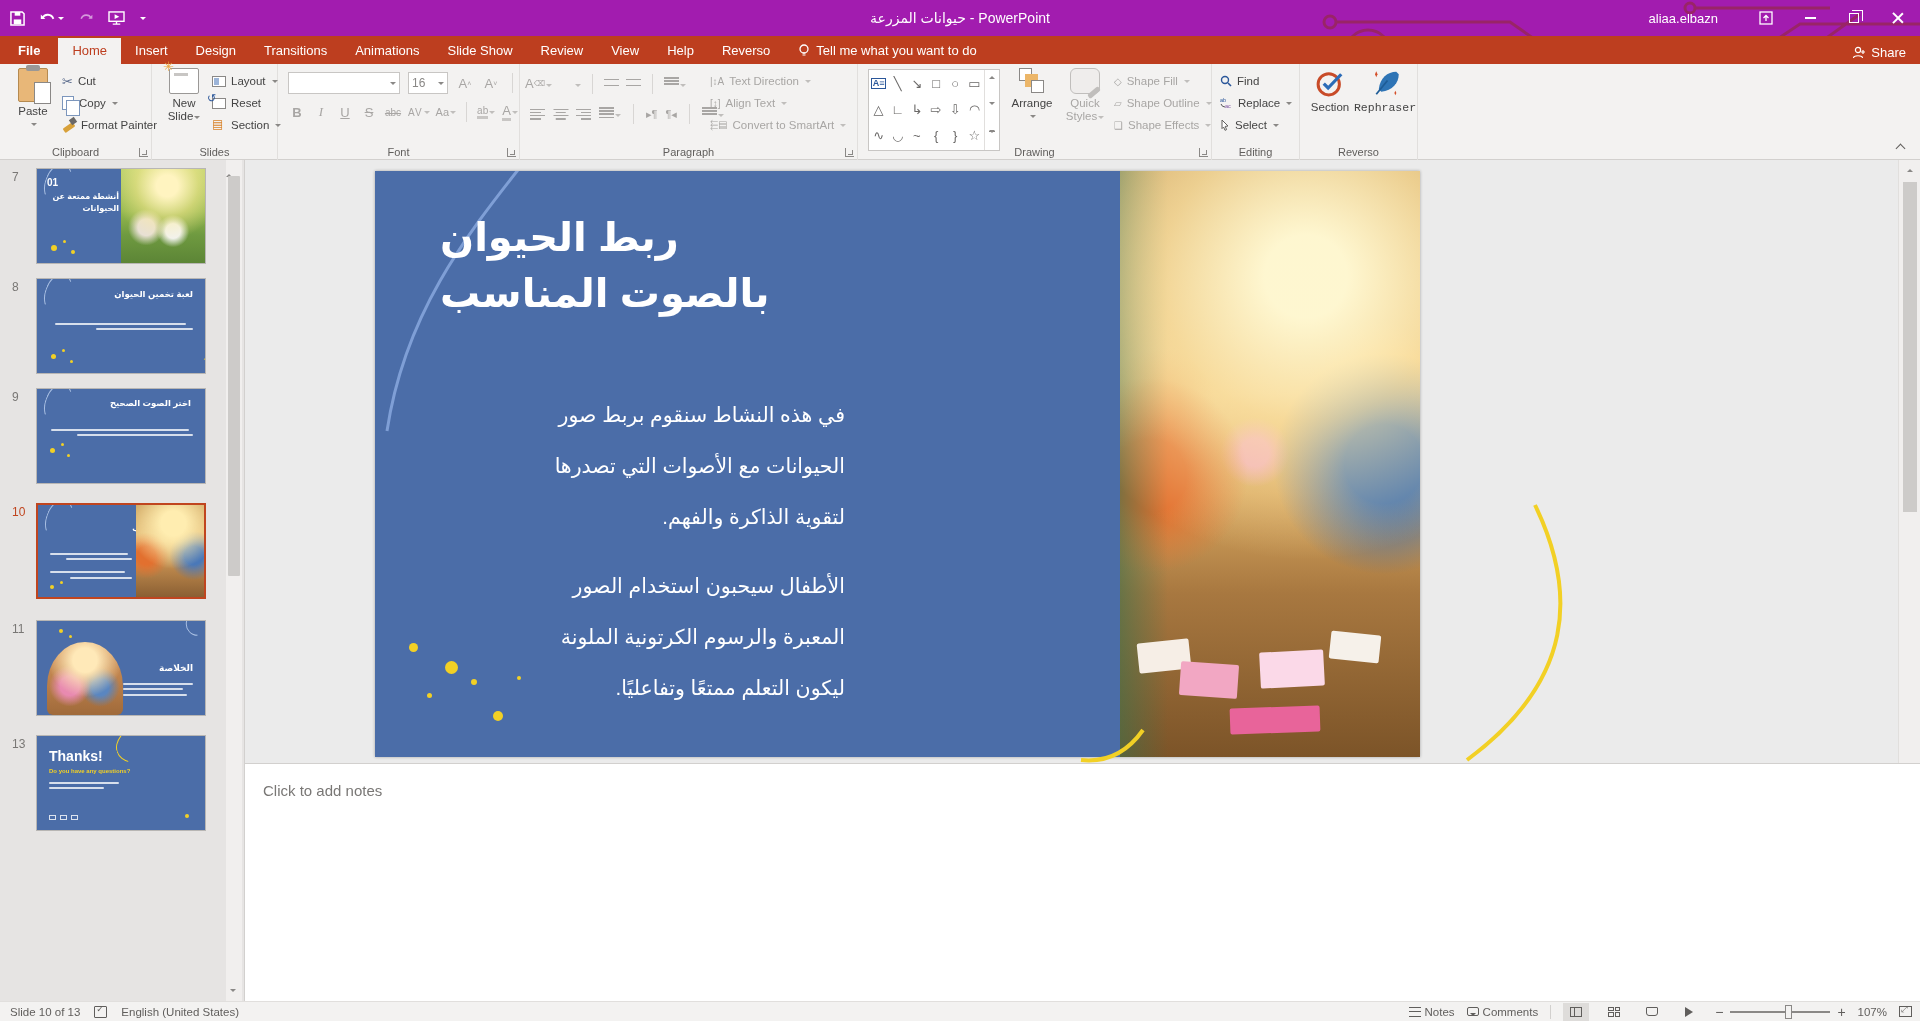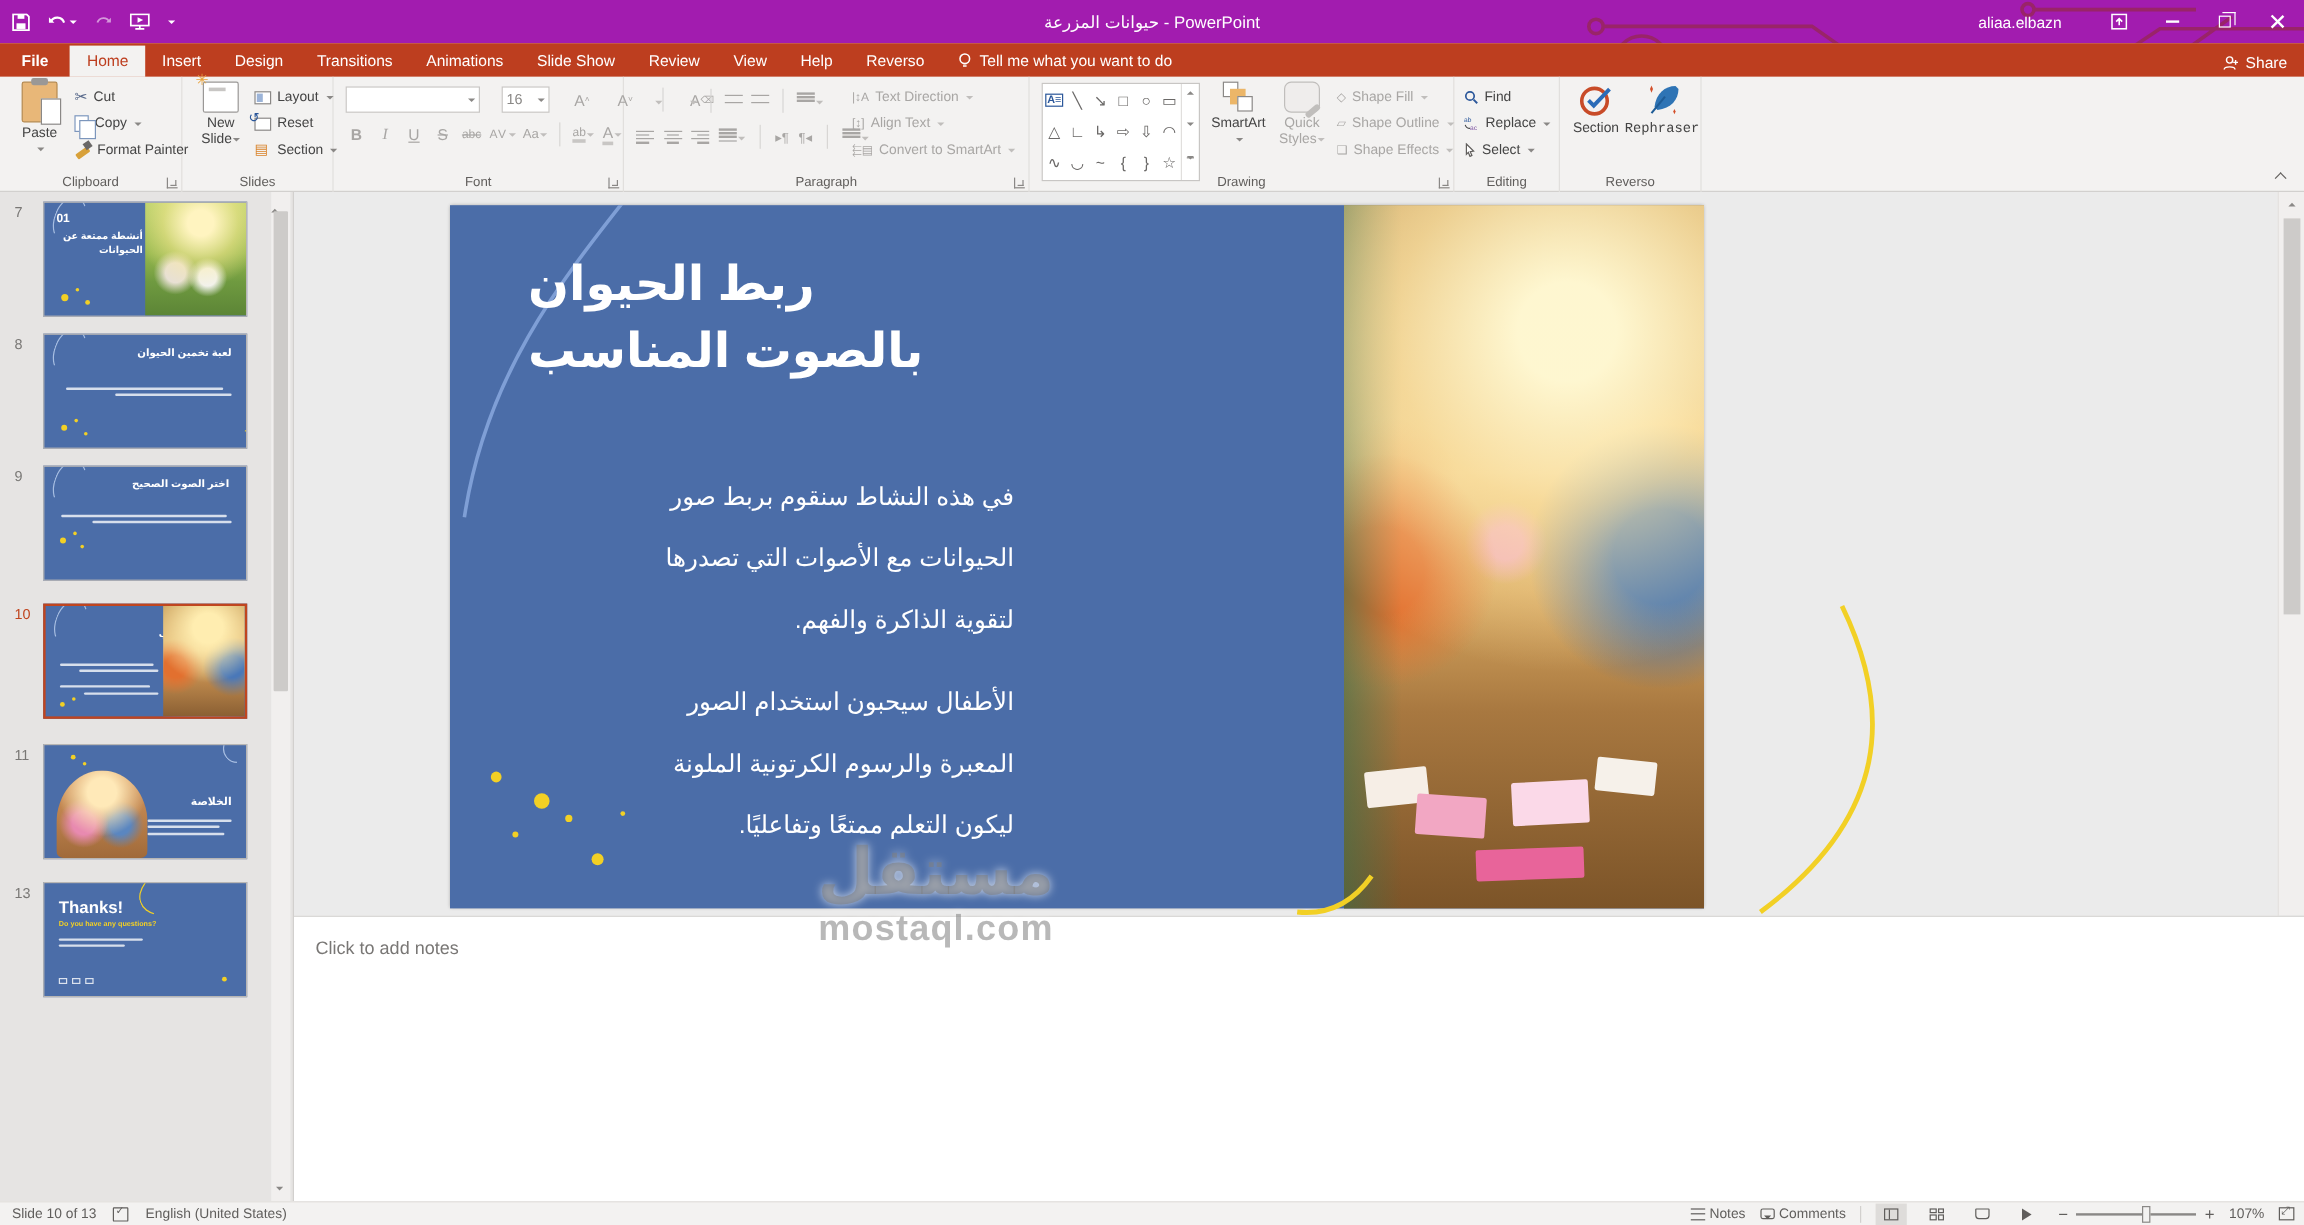--- a/index.html
+++ b/index.html
@@ -328,21 +328,21 @@
         <div class="smallbtn">
             <span class="ic-section"></span>
             <span>Section</span>
             <span class="car"></span>
           </div>
       </div>
       <div class="glabel">Slides</div>
     </div>
 
     <div class="rgroup" style="left:278px;width:242px;">
-      <div style="position:absolute;left:10px;top:8px;display:flex;align-items:center;gap:18px;">
+      <div style="position:absolute;left:10px;top:8px;display:flex;align-items:center;gap:8px;">
         <span class="combo" style="width:112px;">
             <input value="" style="">
             <span class="car"></span>
           </span>
         <span class="combo" style="width:40px;">
             <input value="16" style="">
             <span class="car"></span>
           </span>
         <span class="fbtn dis">A<sup style="font-size:7px">˄</sup></span>
         <span class="fbtn dis">A<sup style="font-size:7px">˅</sup></span>
@@ -471,21 +471,21 @@
           <span class="tri-d"></span>
           <span style="border-top:1.5px solid #8a8886;padding-top:1px;"><span class="tri-d"></span></span>
         </div>
       </div>
       <div class="bigbtn" style="left:148px;width:52px;">
         <span class="ic-arrange">
             <i></i>
             <i></i>
             <i></i>
           </span>
-        <span>SmartArt</span>
+        <span>Arrange</span>
           <span class="car"></span>
       </div>
       <div class="bigbtn dis" style="left:202px;width:50px;">
         <span class="ic-qstyle"></span>
         <span><span>Quick</span><br><span>Styles</span><span class="car"></span></span>
       </div>
       <div style="position:absolute;left:256px;top:6px;" class="dis">
         <div class="smallbtn">
             <span style="font-size:10px">◇</span>
             <span>Shape Fill</span>
@@ -704,24 +704,20 @@
     <div style="position:absolute;bottom:2px;left:0;right:0;">
       <span class="chev up"></span>
       <span class="chev dn"></span>
     </div>
   </div>
 
   <div class="notes">
     <span class="notes-ph">Click to add notes</span>
   </div>
 
-  <div class="watermark">
-    <div class="wm1">مستقل</div>
-    <div class="wm2">mostaql.com</div>
-  </div>
 
   <div class="statusbar">
     <div class="sb-left">
       <span class="sb-item">Slide 10 of 13</span>
       <span class="sb-item">
           <span class="ic-spell"></span>
         </span>
       <span class="sb-item">English (United States)</span>
     </div>
     <div class="sb-right">

